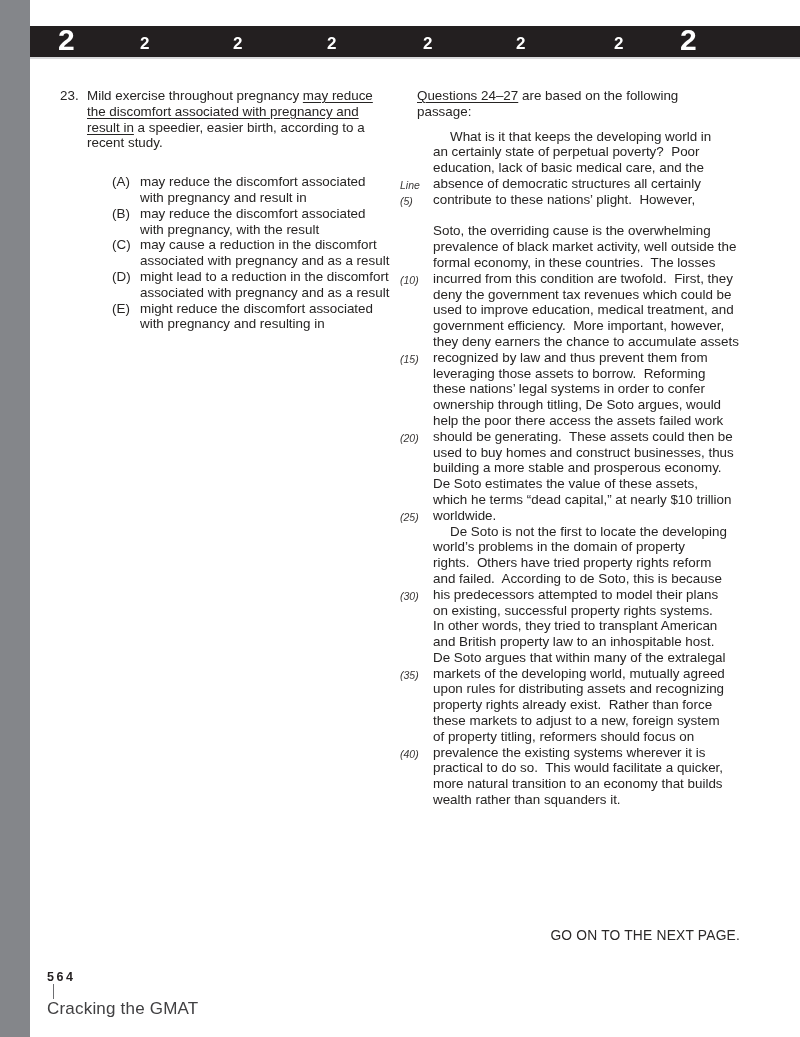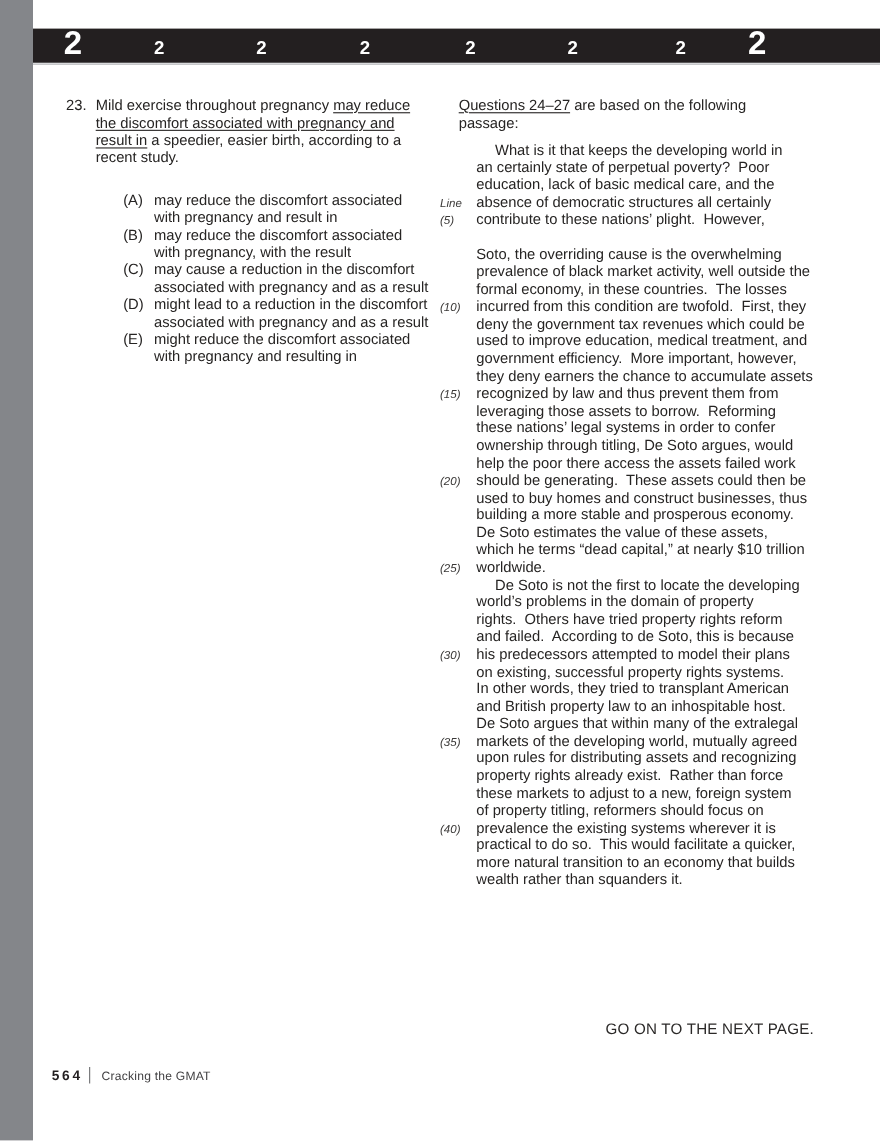--- a/index.html
+++ b/index.html
@@ -24,24 +24,24 @@
   .col-right{position:absolute;left:400px;top:88px;width:398px;font-size:13.4px;line-height:15.8px;}
   .p-intro{margin:0 0 0 17px;}
   .p-lines{margin-top:9px;}
   .p-line{display:flex;height:15.8px;}
   .p-marker{flex:none;width:29px;text-align:left;font-style:italic;font-size:10.5px;
             padding-right:4px;padding-top:2px;color:#3a3837;}
   .p-text{white-space:pre;}
   .p-line.ind .p-text{padding-left:17px;}
 
   .go-on{position:absolute;top:928px;right:60px;font-size:13.8px;letter-spacing:.2px;color:#2b2928;}
-  .page-footer{position:absolute;left:47px;top:970px;display:flex;align-items:flex-end;}
+  .page-footer{position:absolute;left:47px;top:970px;display:flex;align-items:flex-start;flex-direction:column;}
   .page-num{font-weight:bold;font-size:12.5px;letter-spacing:2.5px;color:#231f20;}
   .f-rule{width:1px;height:15px;background:#6d6e71;margin:0 10px 0 6px;}
-  .book-title{font-size:11px;color:#414042;letter-spacing:.2px;}
+  .book-title{font-size:17px;color:#414042;letter-spacing:.2px;}
 </style>
 </head>
 <body>
 
 <div class="page">
   <div class="spine"></div>
 
   <header class="chapter-bar" id="chapter-bar">
       <span class="num big" style="left: 28px;">2</span>
       <span class="num" style="left: 110px;">2</span>

